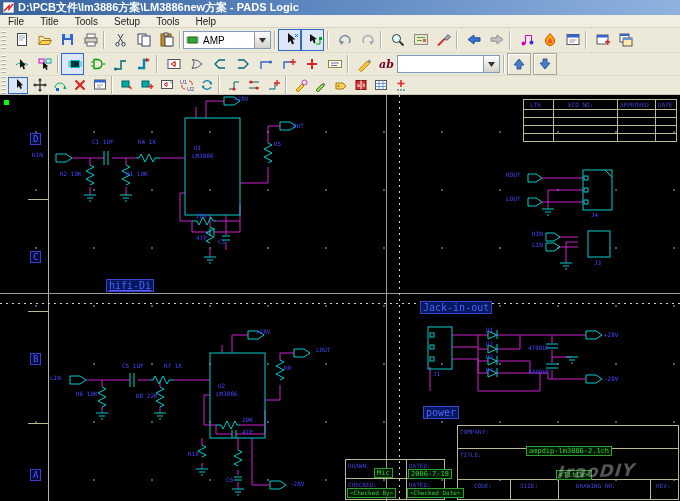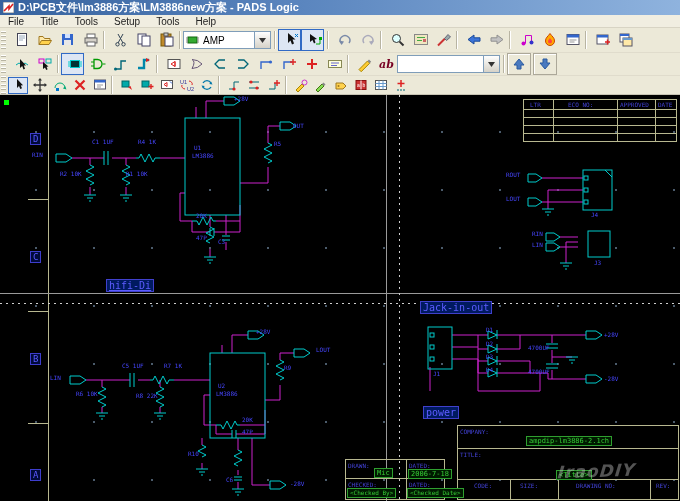--- a/index.html
+++ b/index.html
@@ -613,21 +613,21 @@
       <span class="blue-t hdr" style="left:134px">DATE</span>
     </div>
 
     <div id="title-block">
       <div class="hrow" style="top:22px"></div>
       <div class="hrow" style="top:53px"></div>
       <div class="vcol" style="left:52px"></div>
       <div class="vcol" style="left:100px"></div>
       <div class="vcol" style="left:192px"></div>
       <span class="blue-t tb-label" style="left:2px;top:2px">COMPANY:</span>
-      <span class="green-v tb-label" style="left:68px;top:10px">ampdip-lm3886-2.1ch</span>
+      <span class="green-v tb-label" style="left:68px;top:20px">ampdip-lm3886-2.1ch</span>
       <span class="blue-t tb-label" style="left:2px;top:25px">TITLE:</span>
       <span class="green-v tb-label" style="left:98px;top:44px">&lt;Title&gt;</span>
       <span class="blue-t tb-label" style="left:16px;top:56px">CODE:</span>
       <span class="blue-t tb-label" style="left:62px;top:56px">SIZE:</span>
       <span class="blue-t tb-label" style="left:118px;top:56px">DRAWING NO:</span>
       <span class="blue-t tb-label" style="left:198px;top:56px">REV:</span>
     </div>
 
     <div id="approval-table">
       <div class="hrow"></div>

